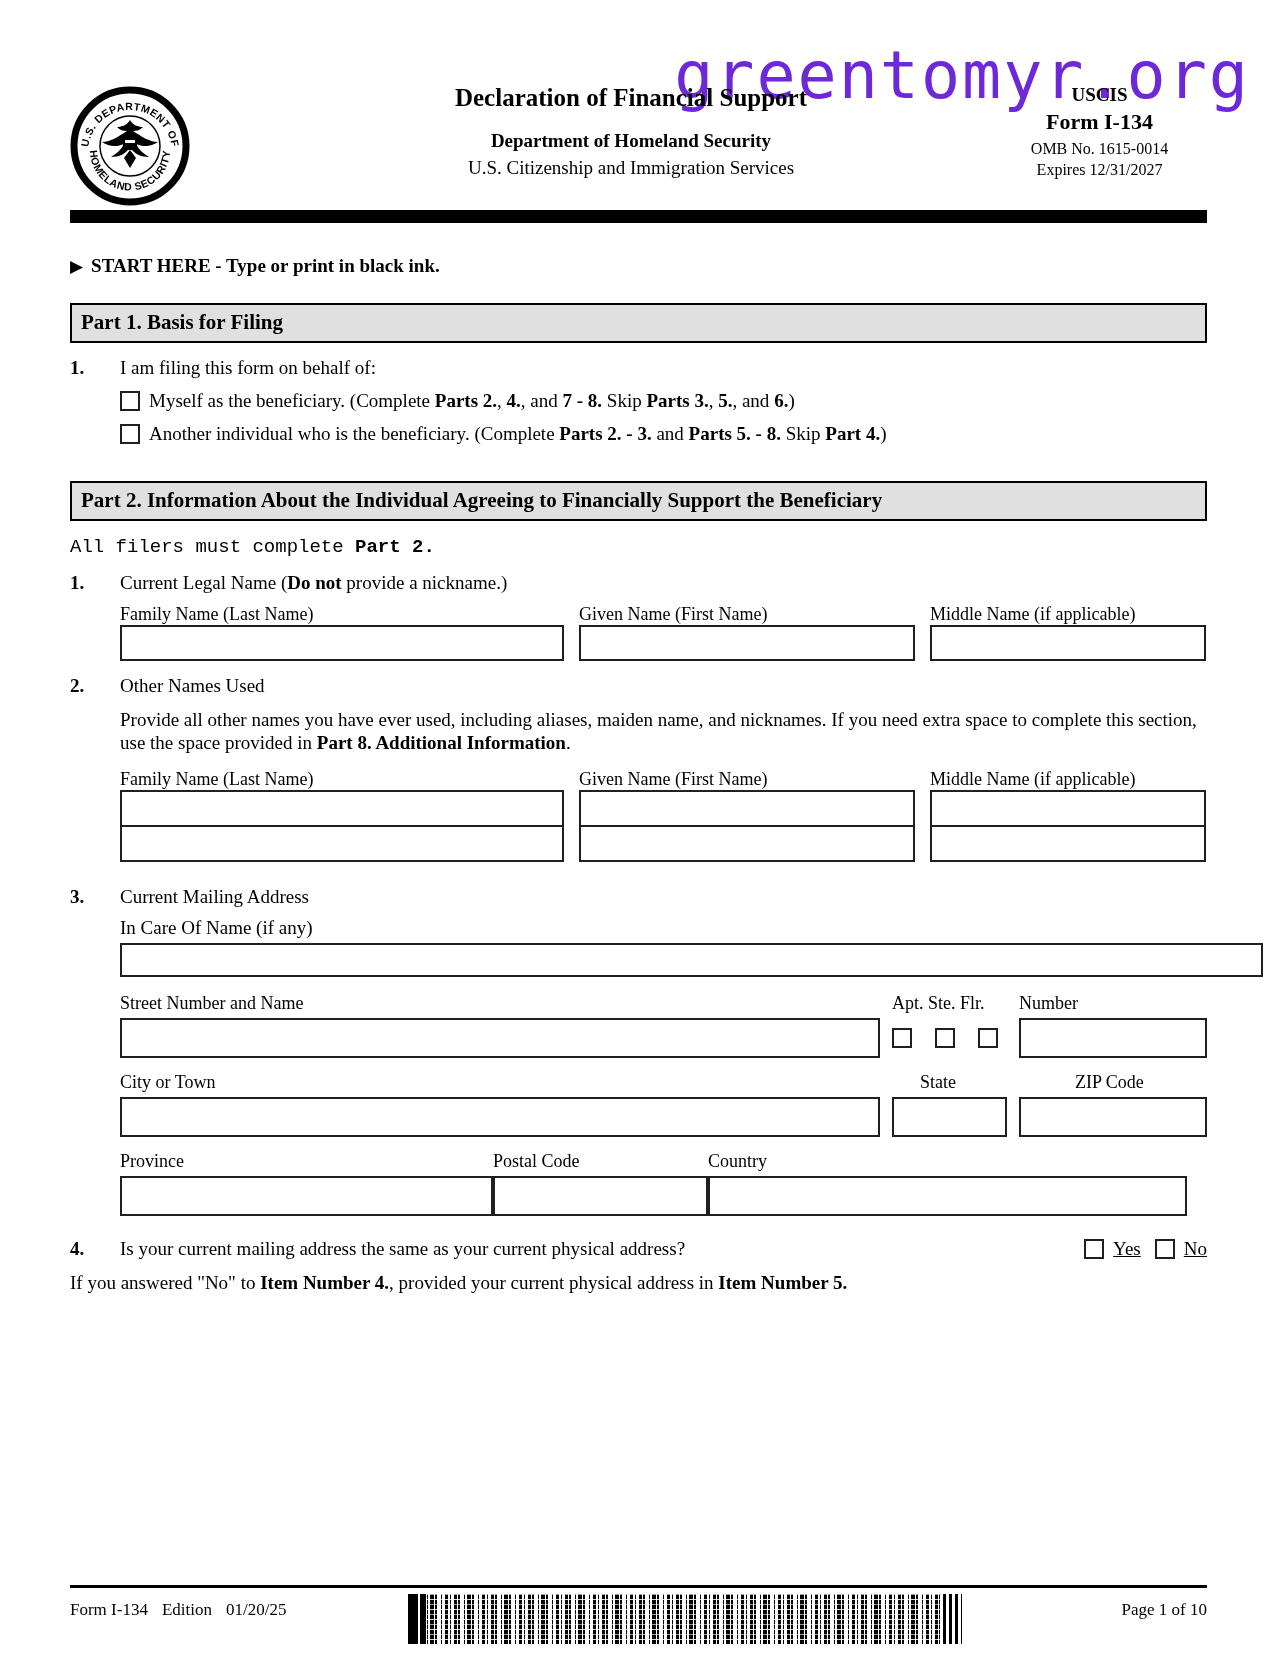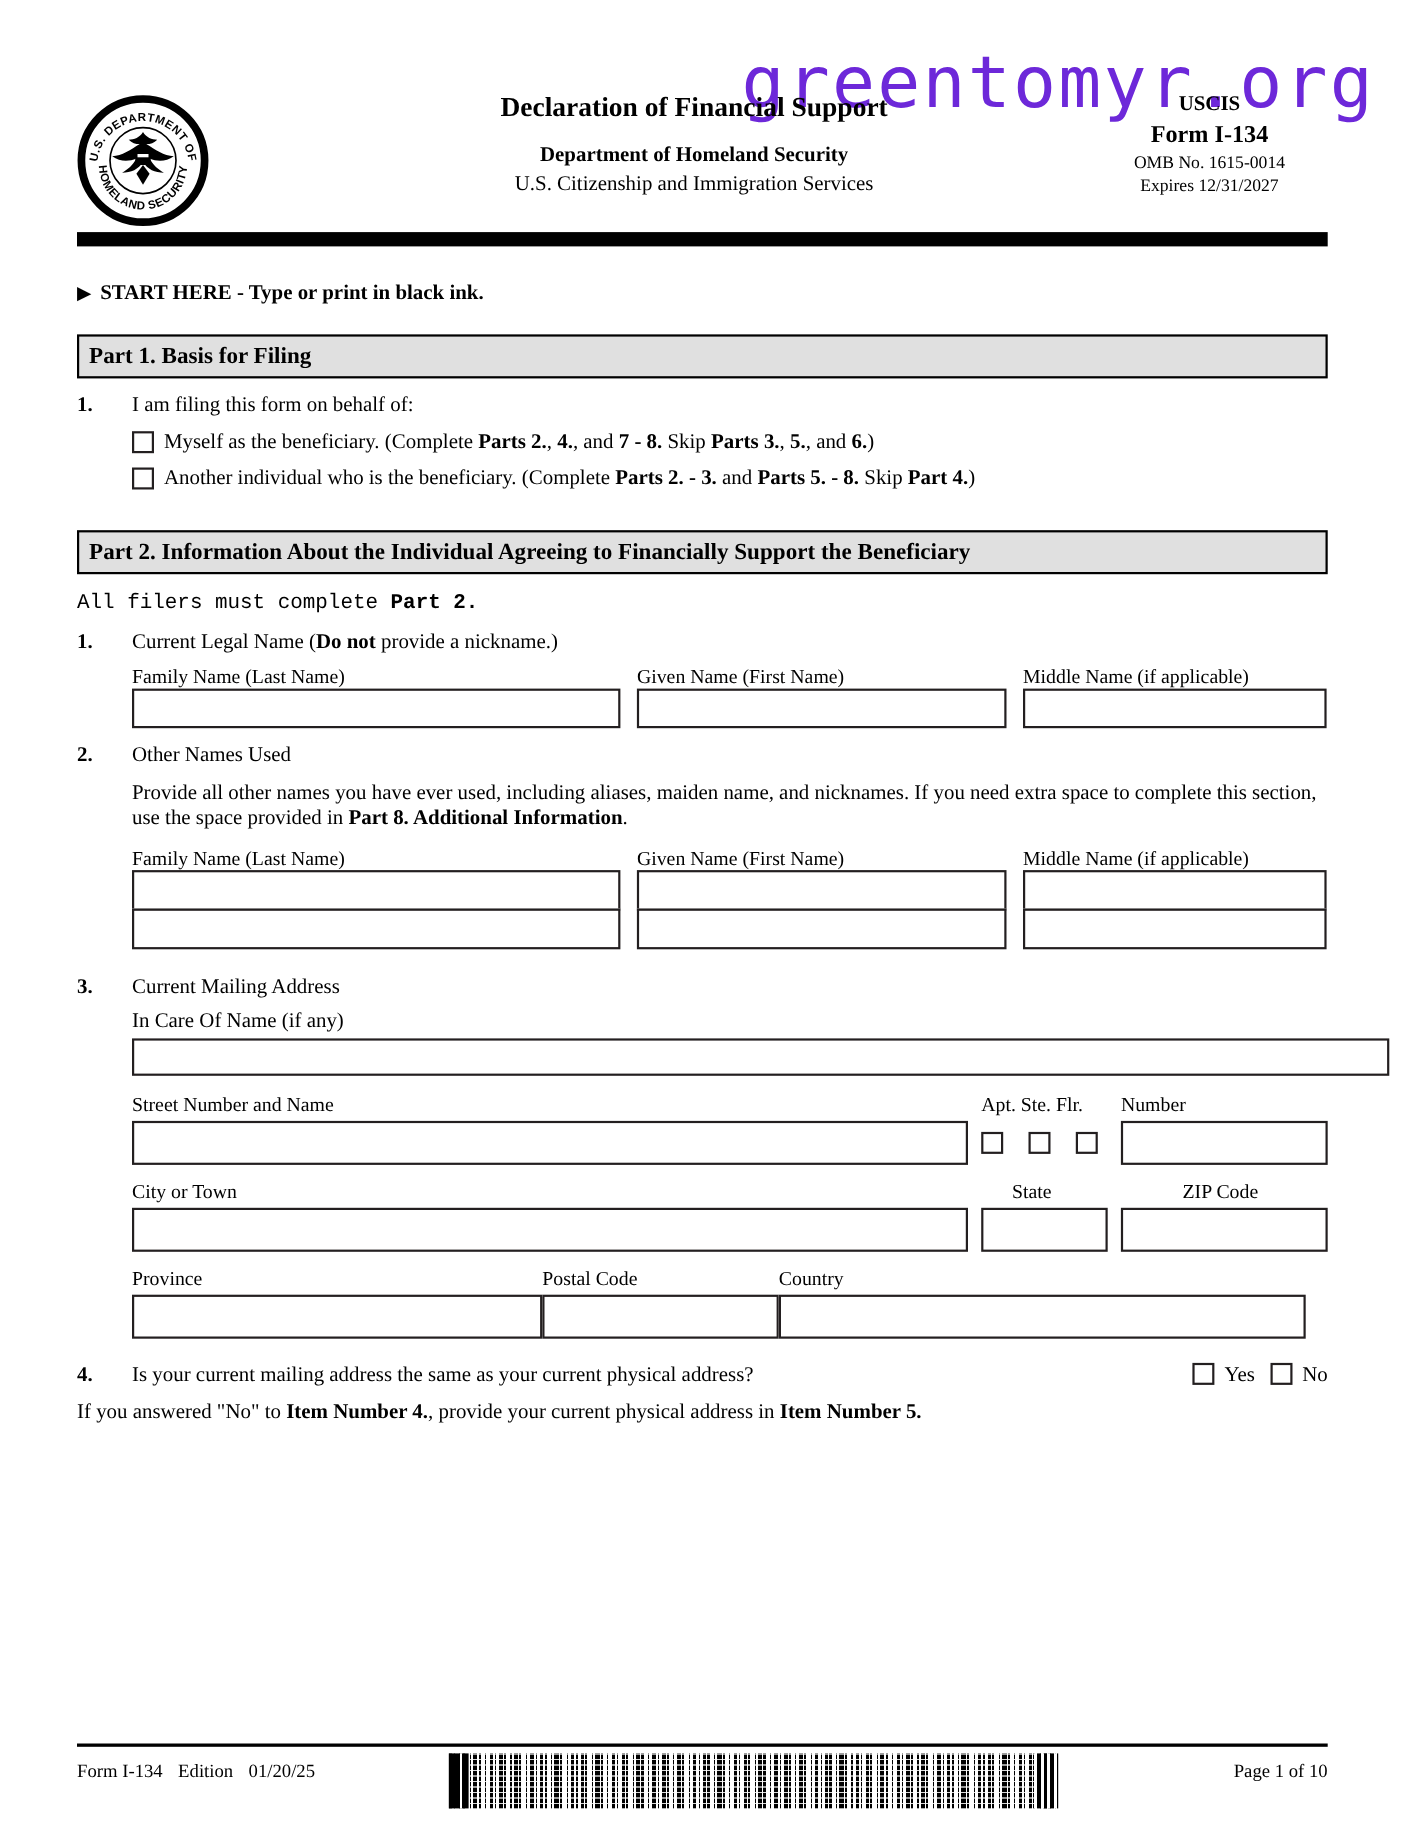--- a/index.html
+++ b/index.html
@@ -61,21 +61,21 @@
   .grid-names.labels { margin-top:10px; }
   .stack2 input.field { height:37px; }
   .stack2 .row2 input.field { margin-top:-2px; }
 
   .grid-addr { display:grid; grid-template-columns:760px 115px 188px; column-gap:12px; }
   .grid-prov { display:grid; grid-template-columns:373px 215px 479px; }
   .addr-input { height:40px !important; }
   .cb-trio { display:flex; gap:17px; align-items:center; height:40px; }
 
   .q-row { display:flex; margin-top:22px; align-items:center; }
-  .yn-group { display:flex; margin-left:auto; }
+  .yn-group { display:flex; align-items:center; margin-left:auto;text-decoration:underline; }
   .yn-group .yn-label { font-size:19px; margin-right:14px; }
   .yn-group .yn-label:last-child { margin-right:0; }
   .note { margin-top:12px; font-size:19px; }
 
   
   .footer {
     position:absolute; left:70px; top:1585px; width:1137px;
     border-top:3px solid #000;
   }
   .footer-row { position:relative; padding-top:12px; display:flex; font-size:17px; }
@@ -264,21 +264,21 @@
       <div class="item-num">4.</div>
       <div style="font-size:19px;">Is your current mailing address the same as your current physical address?</div>
       <div class="yn-group">
         <span class="cb"></span>
         <span class="yn-label">Yes</span>
         <span class="cb"></span>
         <span class="yn-label">No</span>
       </div>
     </div>
 
-    <div class="note"><span>If you answered "No" to </span><span style="font-weight: bold;">Item Number 4.</span><span>, provide your current physical address in </span><span style="font-weight: bold;">Item Number 5.</span></div>
+    <div class="note"><span>If you answered "No" to </span><span style="font-weight: bold;">Item Number 4.</span><span>, provided your current physical address in </span><span style="font-weight: bold;">Item Number 5.</span></div>
 
   </div>
 
   <div class="footer">
     <div class="footer-row">
       <div class="footer-left">
         <span>Form I-134</span>
         <span>Edition</span>
         <span>01/20/25</span>
       </div>

